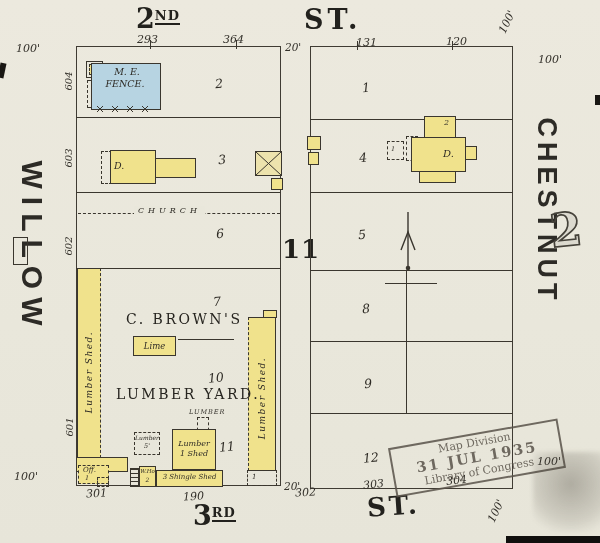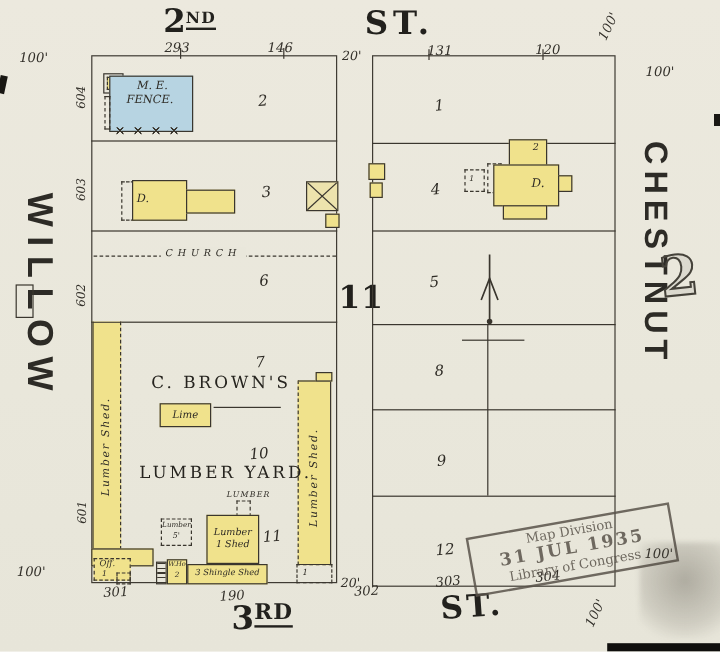--- a/index.html
+++ b/index.html
@@ -28,21 +28,21 @@
 </style>
 </head>
 <body style="--paper: #eae8dd; --yellow: #f0e28c; --blue: #b7d4e2; --ink: #3a362e; --stampink: #59534a;">
 
 <div class="street" style="left:136px;top:3px;font-size:27px">
   <span>2</span><span style="font-size:13px;border-bottom:2.5px solid #22211d;vertical-align:8px;letter-spacing:1px">ND</span>
 </div>
 <div class="street" style="left:304px;top:4px;font-size:27px;letter-spacing:4px">ST.</div>
 
 <div class="street" style="left:193px;top:500px;font-size:27px">
-  <span>3</span><span style="font-size:18px;border-bottom:2.5px solid #22211d;vertical-align:8px;letter-spacing:1px">RD</span>
+  <span>3</span><span style="font-size:13px;border-bottom:2.5px solid #22211d;vertical-align:8px;letter-spacing:1px">RD</span>
 </div>
 <div class="street" style="left:367px;top:491px;font-size:26px;letter-spacing:3px;transform:rotate(-4deg)">ST.</div>
 
 <div class="vside" style="left:32px;top:247px;font-size:30px;letter-spacing:8px">WILLOW</div>
 <div class="abs" style="left:13px;top:237px;width:15px;height:28px;border:1.3px solid #3a362e"></div>
 
 <div class="vside" style="left:546px;top:211px;font-size:27px;letter-spacing:5px">CHESTNUT</div>
 
 <div class="abs" style="left:550px;top:203px;font-size:46px;font-weight:bold;transform:rotate(-6deg);
             -webkit-text-stroke:1.7px #45423a;color:rgba(69,66,58,0.08)">2</div>
@@ -82,21 +82,21 @@
     <circle cx="10" cy="60" r="1.6" fill="#3a362e"></circle>
   </g>
 </svg>
 
 <div class="lnv" style="left:150px;top:40px;height:9px;width:1px"></div>
 <div class="lnv" style="left:236px;top:40px;height:9px;width:1px"></div>
 <div class="lnv" style="left:357px;top:41px;height:9px;width:1px"></div>
 <div class="lnv" style="left:452px;top:41px;height:9px;width:1px"></div>
 
 <div class="num" style="left:137px;top:33px">293</div>
-<div class="num" style="left:223px;top:33px">146</div>
+<div class="num" style="left:223px;top:33px">364</div>
 <div class="num" style="left:356px;top:36px">131</div>
 <div class="num" style="left:446px;top:35px">120</div>
 
 <div class="num" style="left:86px;top:487px;transform:rotate(-3deg)">301</div>
 <div class="num" style="left:183px;top:490px;transform:rotate(-3deg)">190</div>
 <div class="num" style="left:295px;top:486px;transform:rotate(-3deg)">302</div>
 <div class="num" style="left:363px;top:478px;transform:rotate(-6deg)">303</div>
 <div class="num" style="left:446px;top:474px;transform:rotate(-6deg)">304</div>
 
 <div class="num rot90n" style="left:68px;top:81px;font-size:10px">604</div>

